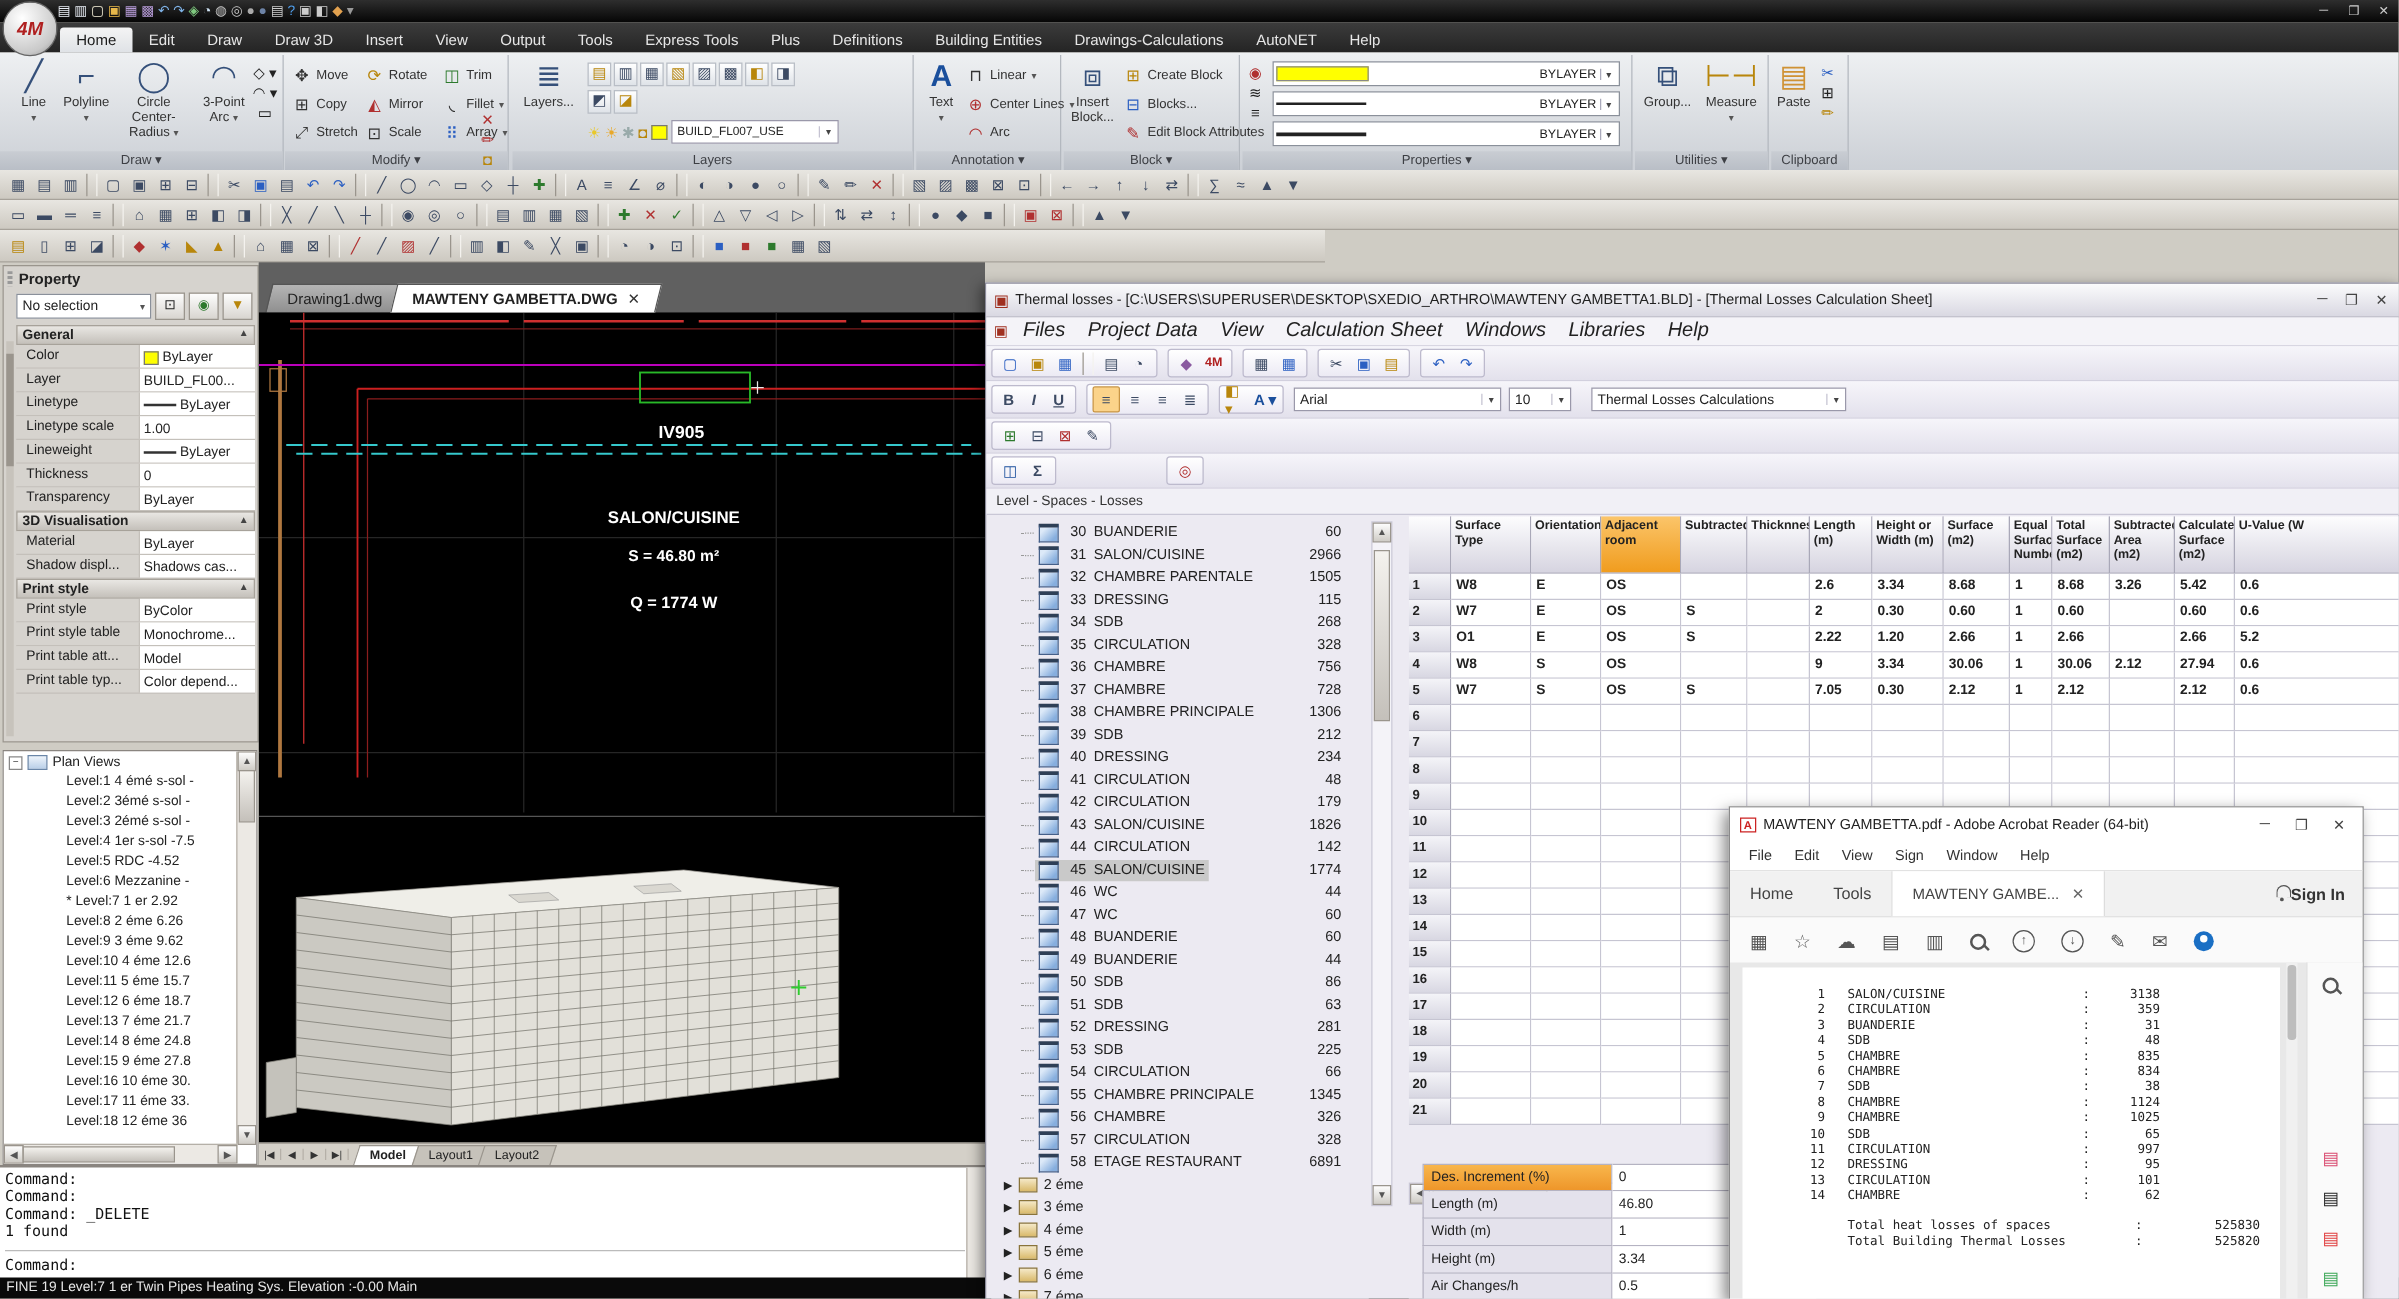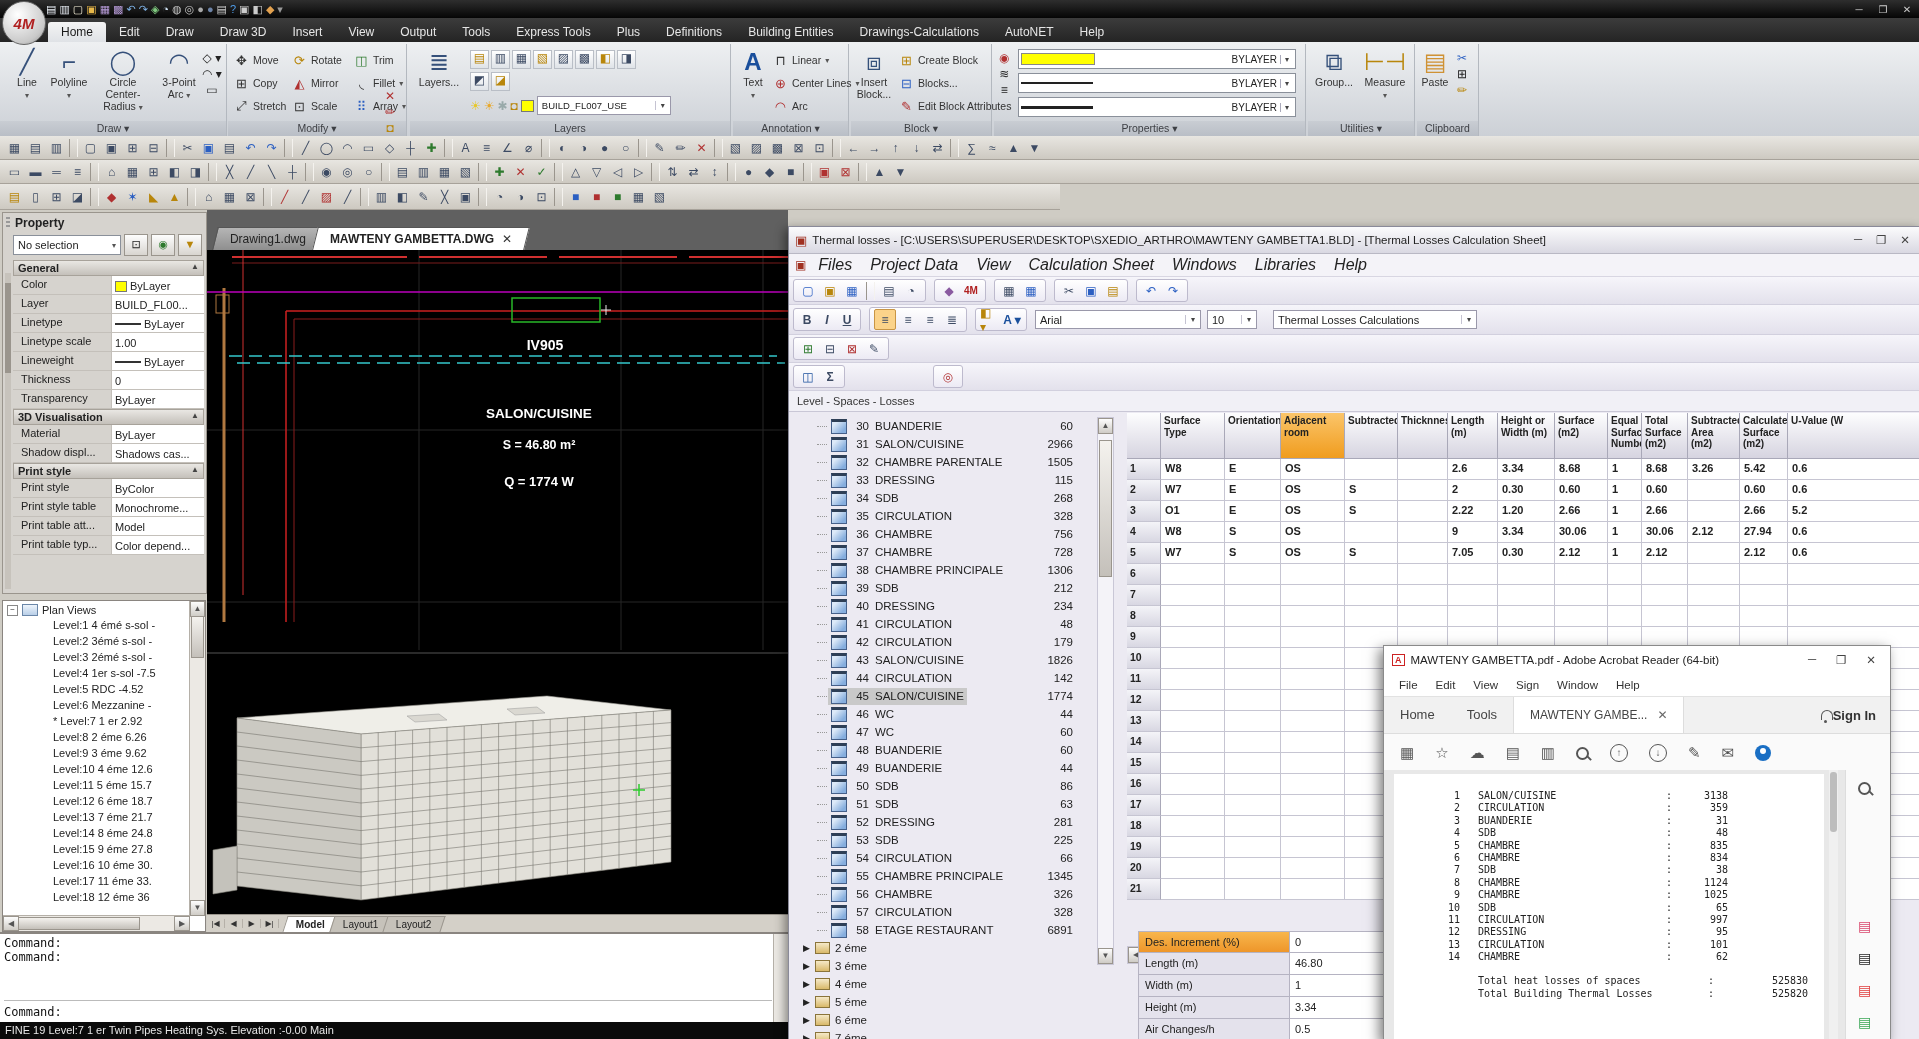--- a/index.html
+++ b/index.html
@@ -162,21 +162,21 @@
   #pdf{left:1383px;top:645px;width:506px;height:394px;background:#fff;border:1px solid #8a8a8a;
        box-shadow:-4px 4px 12px rgba(0,0,0,.5);z-index:20;overflow:hidden;}
   #pdf-title{height:27px;display:flex;align-items:center;padding:0 8px;font-size:11.5px;background:#fff;}
   #pdf-title .aicon{color:#c22;font-weight:bold;margin-right:6px;border:1px solid #c22;font-size:9px;padding:0 2px;}
   #pdf-menu{height:23px;display:flex;align-items:center;padding-left:6px;background:#fff;border-bottom:1px solid #e2e2e2;}
   #pdf-menu .mi{padding:2px 9px;font-size:11.5px;color:#333;}
   #pdf-tabs{height:36px;background:#f1f1f1;display:flex;align-items:center;border-bottom:1px solid #ddd;}
   .ptab{padding:0 16px;font-size:13px;color:#444;height:36px;line-height:36px;}
   .ptab.doc{background:#fff;border-left:1px solid #ddd;border-right:1px solid #ddd;font-size:12px;}
   .ptab.doc .x{margin-left:10px;color:#666;}
-  #pdf-signin{margin-left:auto;display:flex;align-items:center;padding-right:14px;}
+  #pdf-signin{margin-left:auto;display:flex;padding-right:14px;}
   #pdf-signin .si-label{font-size:13px;font-weight:bold;color:#333;}
   .bell{width:10px;height:9px;border:1.5px solid #555;border-radius:6px 6px 0 0;border-bottom:none;position:relative;}
   .bell:after{content:"";position:absolute;left:2px;bottom:-3px;width:3px;height:3px;background:#555;border-radius:50%;}
   #pdf-toolbar{height:38px;display:flex;align-items:center;gap:21px;padding-left:16px;background:#fafafa;border-bottom:1px solid #e0e0e0;}
   #pdf-toolbar .pi{font-size:15px;color:#555;}
   .circ{width:16px;height:16px;border:1.5px solid #555;border-radius:50%;font-size:10px;line-height:15px;text-align:center;color:#555;}
   .mag{display:inline-block;width:9px;height:9px;border:2px solid #555;border-radius:50%;position:relative;}
   .mag:after{content:"";position:absolute;left:8px;top:8px;width:6px;height:2px;background:#555;transform:rotate(45deg);}
   .avatar{width:16px;height:16px;border-radius:50%;background:#1a6fc4;position:relative;}
   .avatar:after{content:"";position:absolute;left:5px;top:3px;width:6px;height:6px;border-radius:50%;background:#fff;}
@@ -816,20 +816,22 @@
           <span class="ltab"><span>Layout1</span></span>
           <span class="ltab"><span>Layout2</span></span>
         </span>
     </div>
   </div>
 
   <div id="cmd" class="abs">
     <div id="cmd-lines">
         <div>Command:</div>
         <div>Command:</div>
+        <div>Command: _DELETE</div>
+        <div>1 found</div>
       </div>
     <div id="cmd-prompt">Command:</div>
     <div id="cmd-sb"></div>
   </div>
 
   <div id="statusbar" class="abs">FINE 19 Level:7 1 er Twin Pipes Heating Sys. Elevation :-0.00 Main</div>
 
   <div id="thermal" class="abs">
     <div id="th-title">
       <span class="ticon">▣</span>

